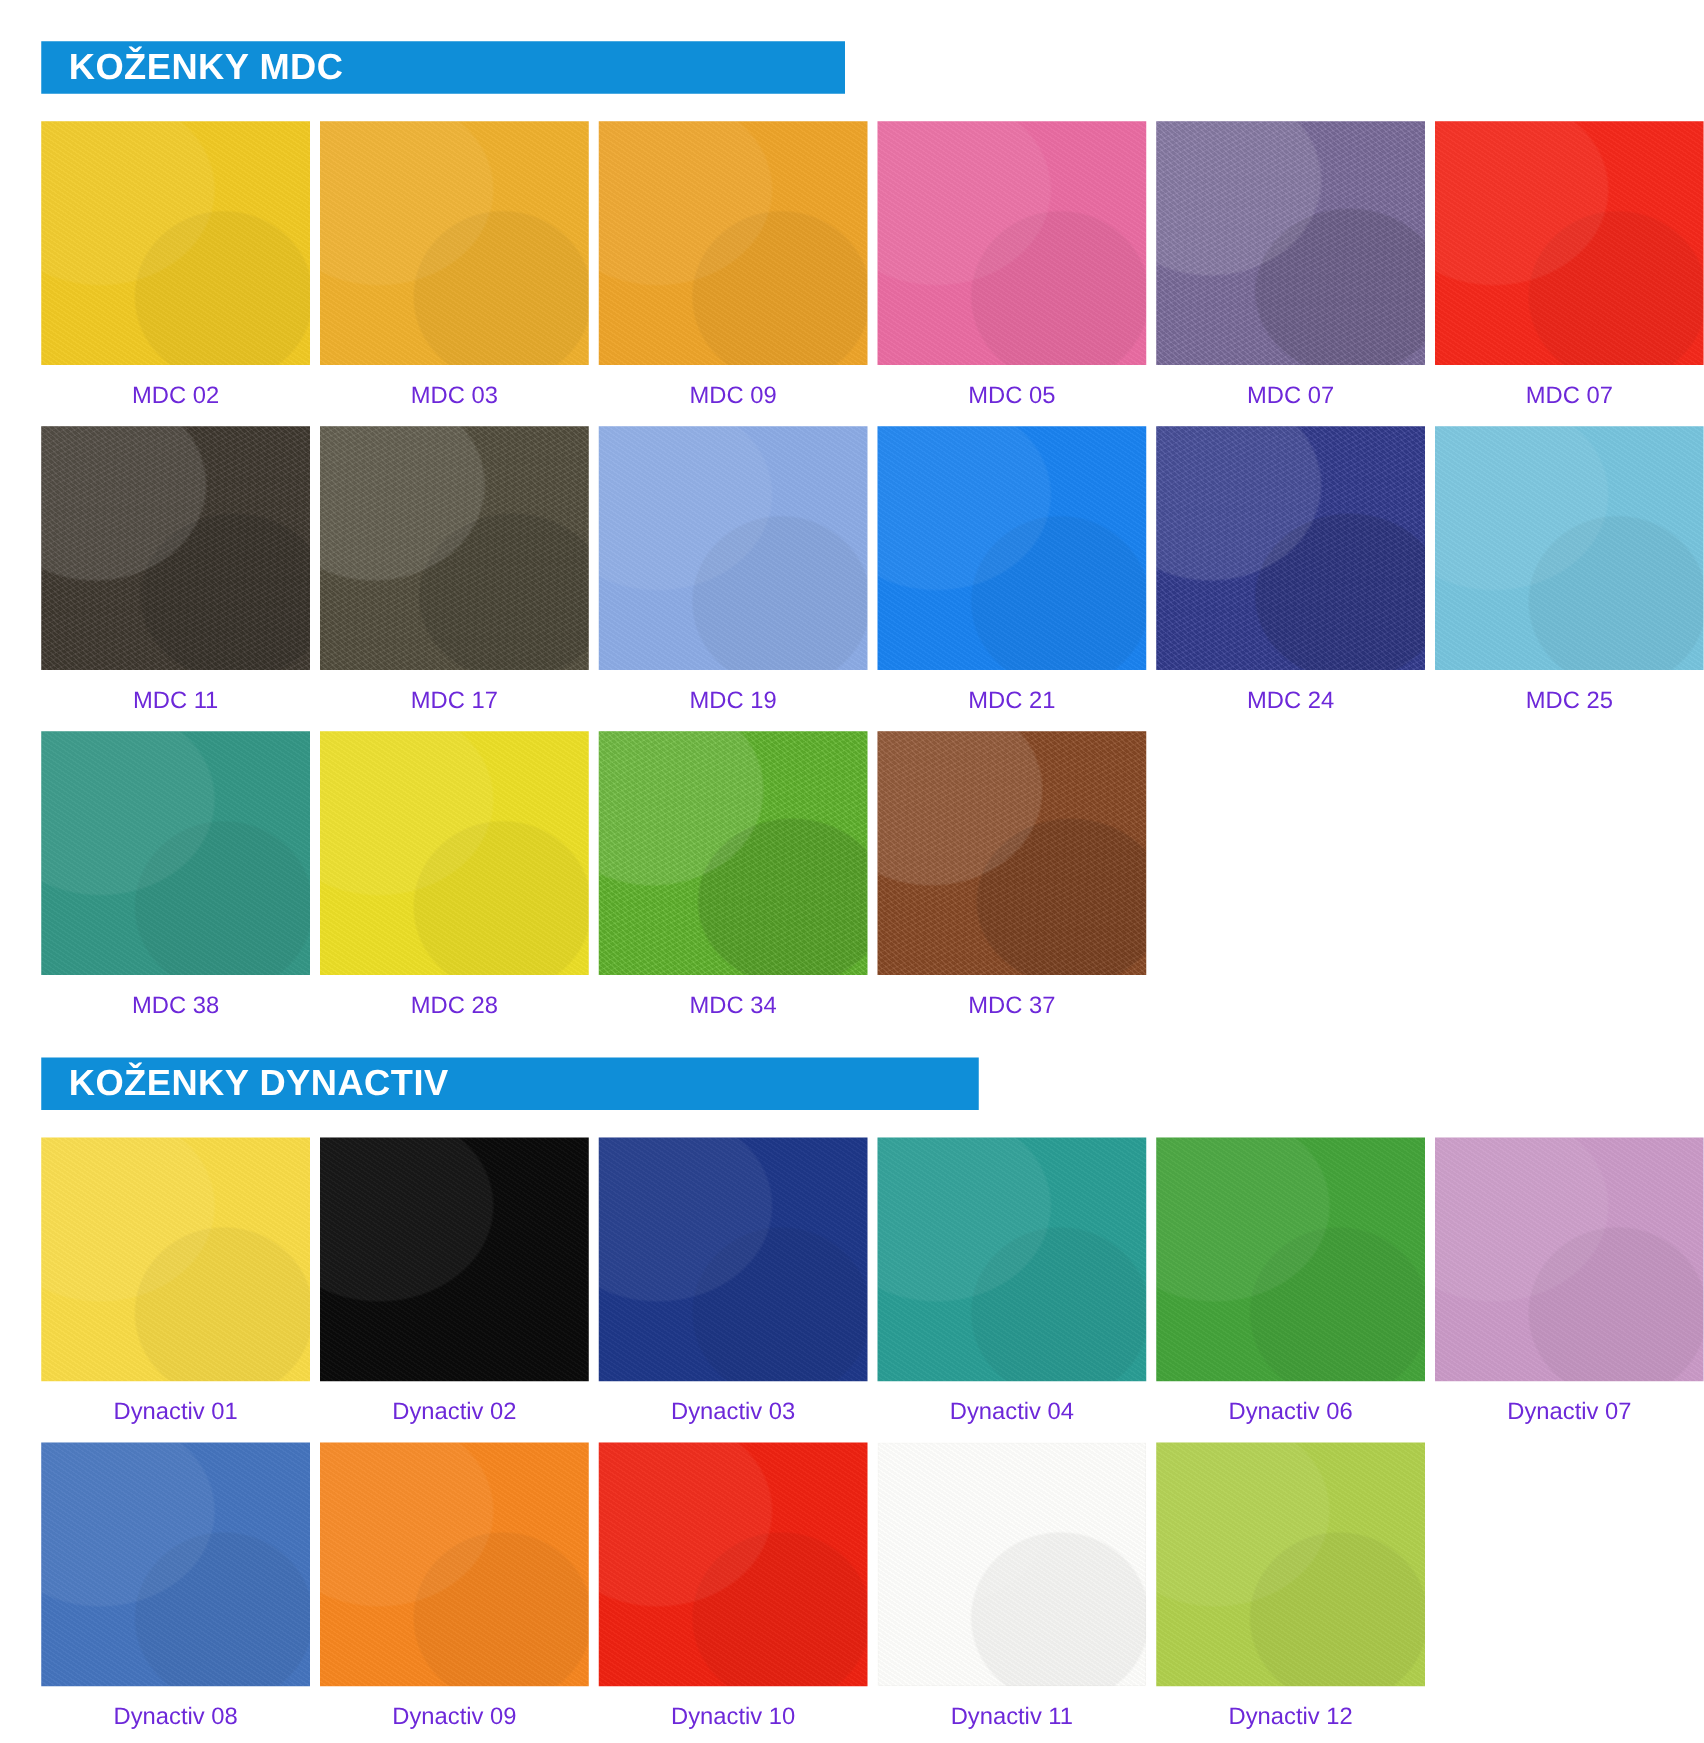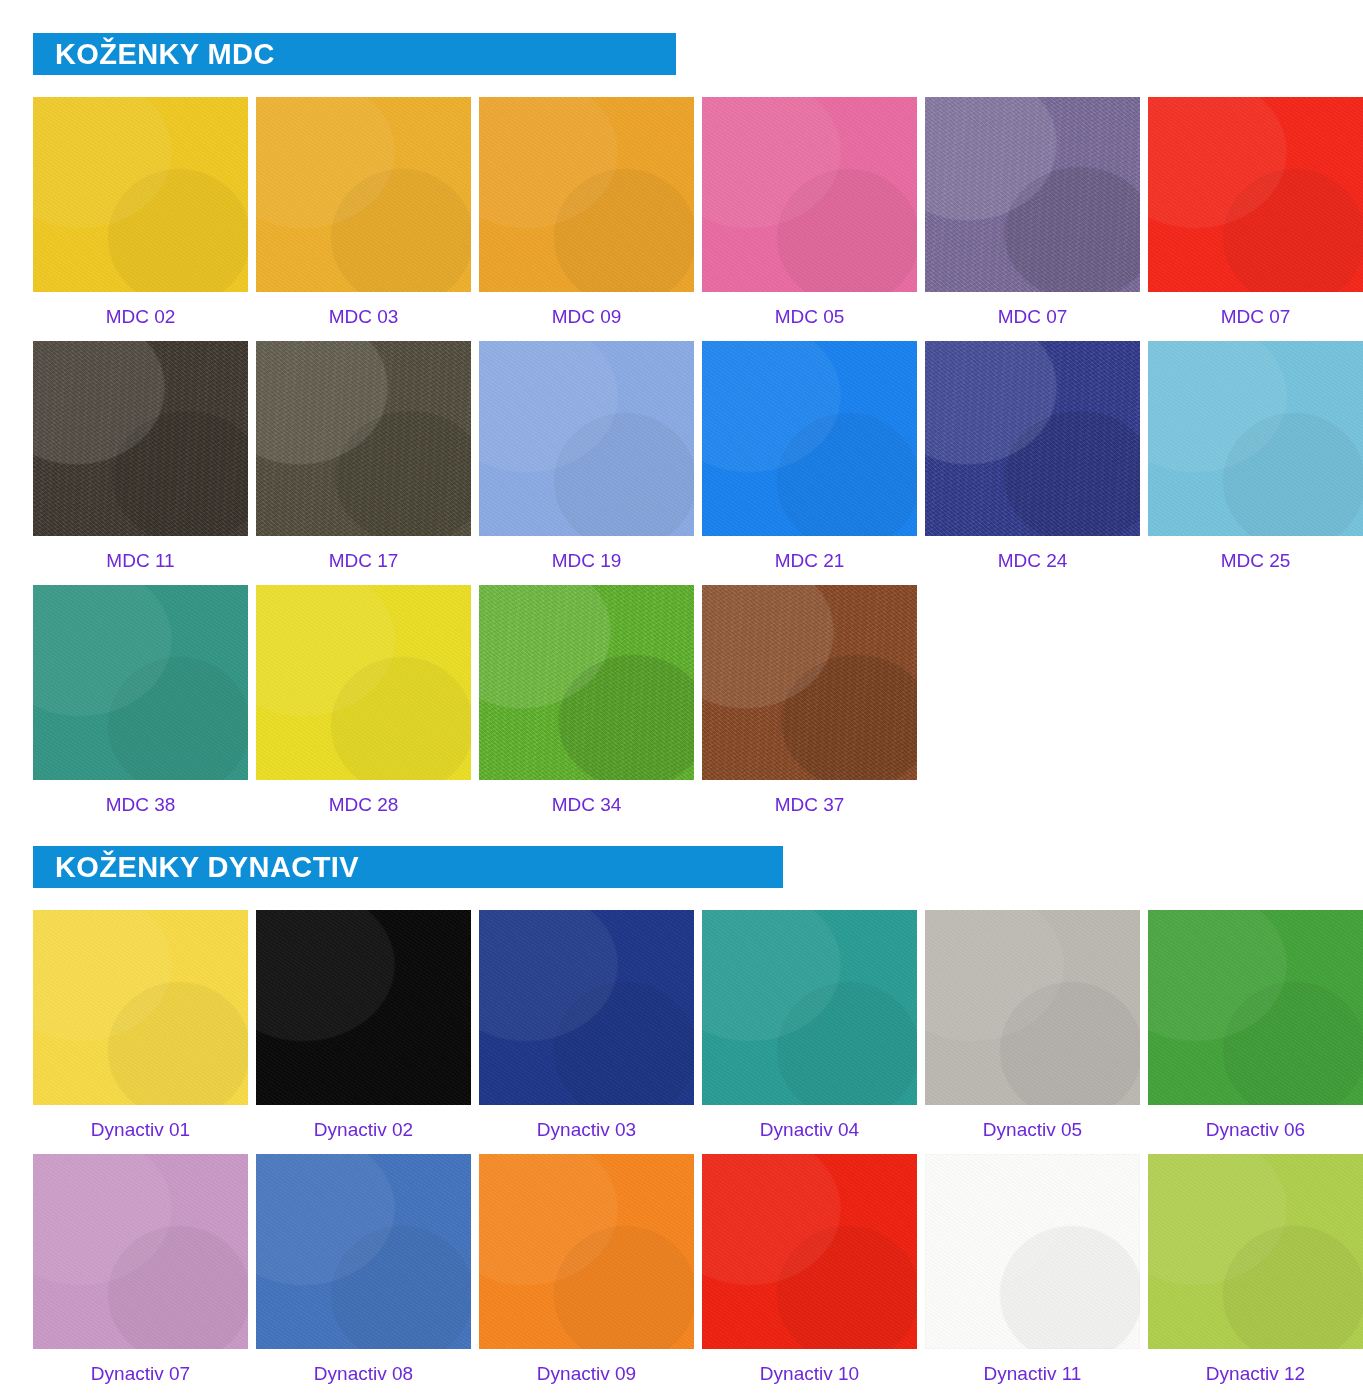--- a/index.html
+++ b/index.html
@@ -194,24 +194,20 @@
       </div>
       <div class="swatch-cell">
         <div class="swatch-chip" style="background: rgb(30, 55, 136);"></div>
         <div class="swatch-label">Dynactiv 03</div>
       </div>
       <div class="swatch-cell">
         <div class="swatch-chip" style="background: rgb(42, 157, 148);"></div>
         <div class="swatch-label">Dynactiv 04</div>
       </div>
       <div class="swatch-cell">
-        <div class="swatch-chip" style="background: rgb(188, 184, 178);"></div>
-        <div class="swatch-label">Dynactiv 05</div>
-      </div>
-      <div class="swatch-cell">
         <div class="swatch-chip" style="background: rgb(68, 163, 58);"></div>
         <div class="swatch-label">Dynactiv 06</div>
       </div>
       <div class="swatch-cell">
         <div class="swatch-chip" style="background: rgb(202, 154, 199);"></div>
         <div class="swatch-label">Dynactiv 07</div>
       </div>
       <div class="swatch-cell">
         <div class="swatch-chip" style="background: rgb(69, 116, 189);"></div>
         <div class="swatch-label">Dynactiv 08</div>

